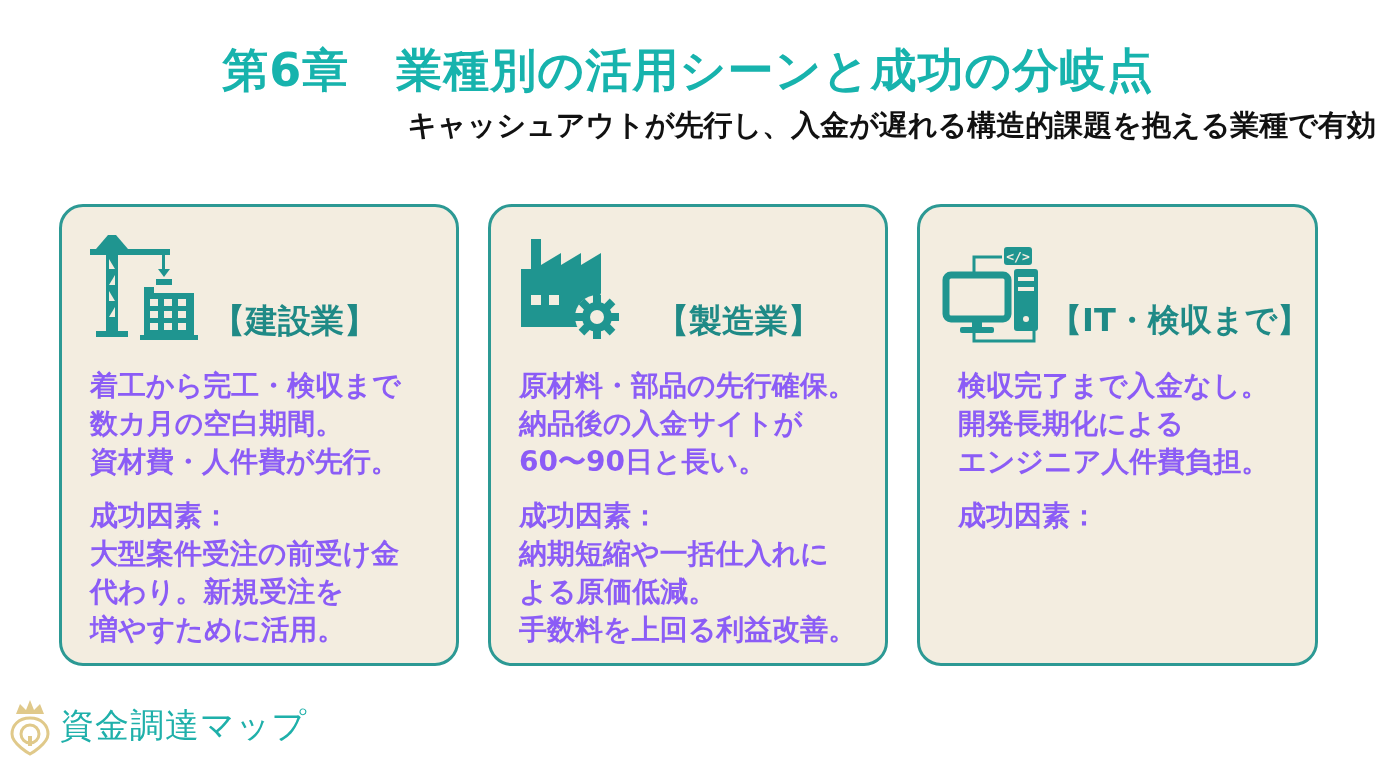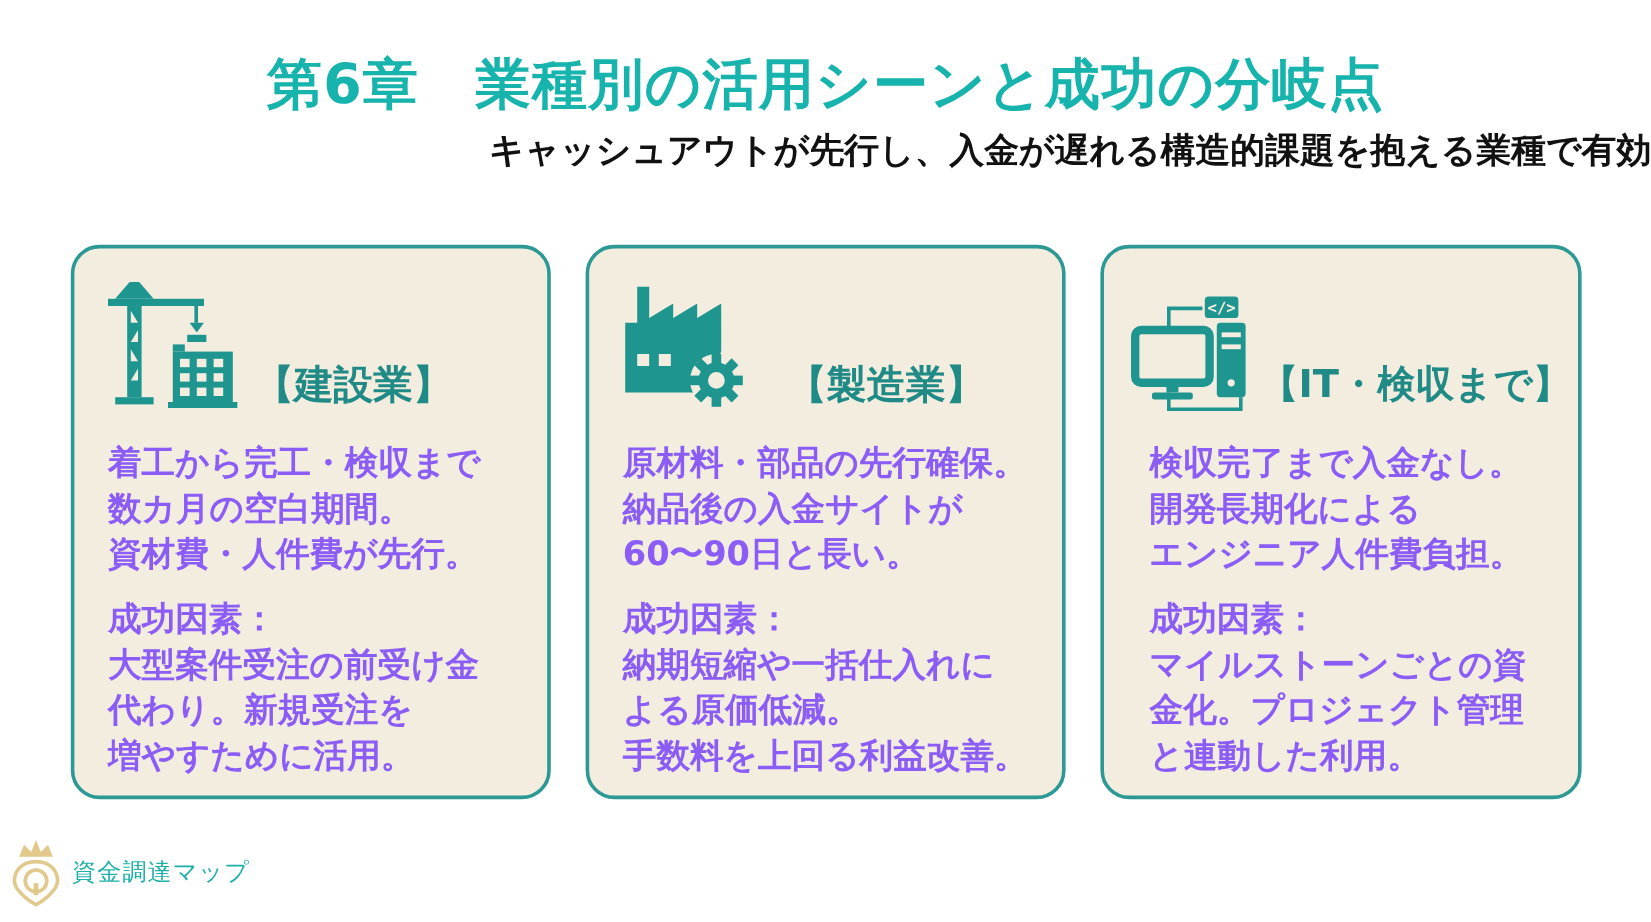--- a/index.html
+++ b/index.html
@@ -38,21 +38,21 @@
     font-size: 28px; font-weight: bold; line-height: 38px; color: #8b5cf6;
   }
   .c3 .body { left: 38px; }
   .body .p { white-space: pre-line; }
   .body .gap { height: 16px; }
 
   .footer {
     position: absolute; left: 8px; top: 696px; height: 60px; display: flex; align-items: center;
   }
   .footer .logo { width: 44px; height: 60px; }
-  .footer .brand { font-size: 20px; color: #1fb0aa; margin-left: 8px; font-weight: normal; letter-spacing: 1px; }
+  .footer .brand { font-size: 34px; color: #1fb0aa; margin-left: 8px; font-weight: normal; letter-spacing: 1px; }
 </style>
 </head>
 <body>
 
 <div class="title">第6章　業種別の活用シーンと成功の分岐点</div>
 <div class="subtitle">キャッシュアウトが先行し、入金が遅れる構造的課題を抱える業種で有効</div>
 
 <div class="card c1">
   <svg class="icon" viewBox="0 0 110 110">
     <g fill="#1f9590">
@@ -150,23 +150,20 @@
     <rect x="76" y="52" width="16" height="4" fill="#f3ede0"></rect>
     <circle cx="84" cy="84" r="3" fill="#f3ede0"></circle>
   </svg>
   <div class="heading">【IT・検収まで】</div>
   <div class="body">
     <div class="p">検収完了まで入金なし。
 開発長期化による
 エンジニア人件費負担。</div>
     <div class="gap"></div>
     <div class="p">成功因素：</div>
-    <div class="p">マイルストーンごとの資
-金化。プロジェクト管理
-と連動した利用。</div>
   </div>
 </div>
 
 <div class="footer">
   <svg class="logo" viewBox="0 0 44 60">
     <polygon points="8,18 12,8 18,14 22,4 26,14 32,8 36,18" fill="#e0c98a"></polygon>
     <path d="M22,22 C10,22 4,30 4,38 C4,48 22,58 22,58 C22,58 40,48 40,38 C40,30 34,22 22,22 Z" fill="none" stroke="#e0c98a" stroke-width="3"></path>
     <circle cx="22" cy="38" r="9" fill="none" stroke="#e0c98a" stroke-width="3"></circle>
     <rect x="20" y="40" width="4" height="10" fill="#e0c98a"></rect>
   </svg>

